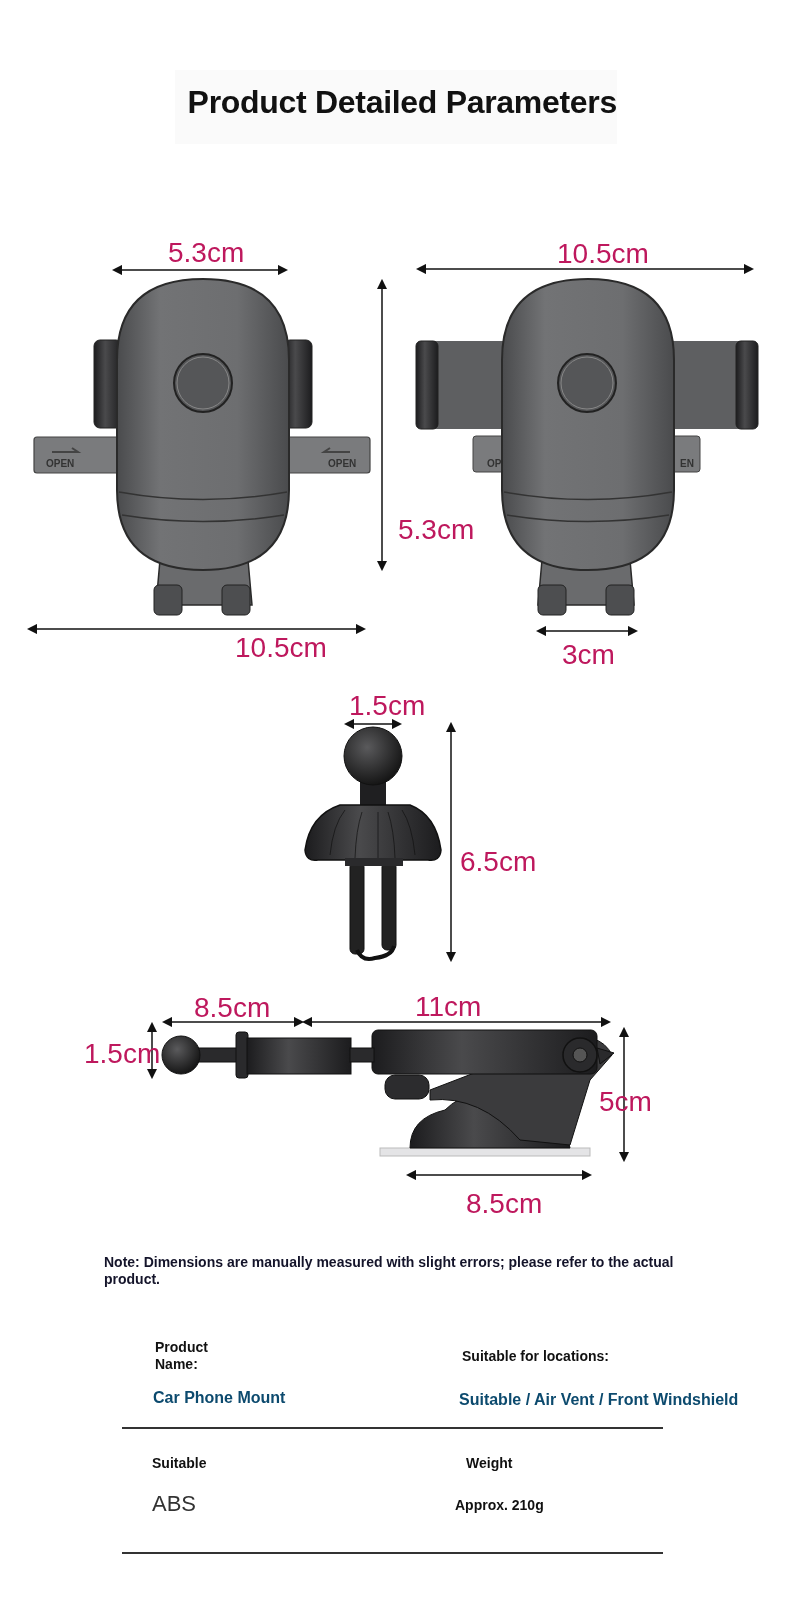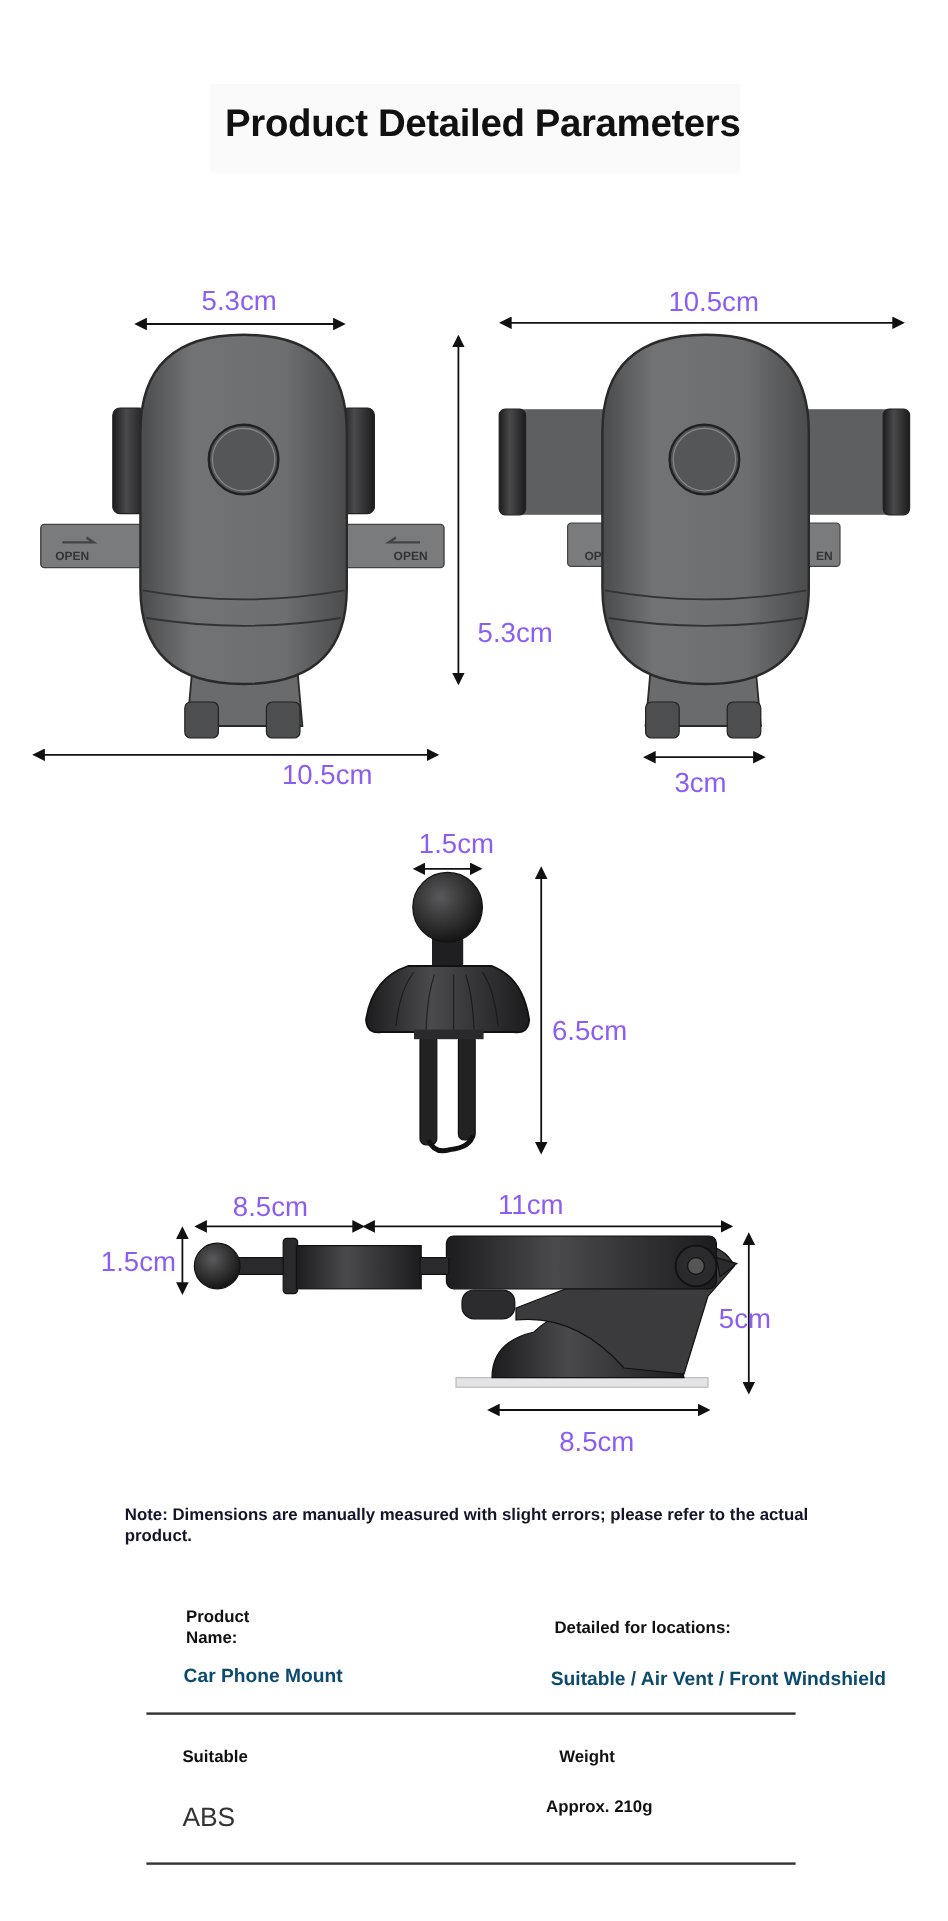--- a/index.html
+++ b/index.html
@@ -1,21 +1,21 @@
 <!DOCTYPE html>
 <html><head>
 <meta charset="utf-8">
 <style>
   html, body { margin:0; padding:0; background:#ffffff; }
   body { width:790px; height:1601px; position:relative; overflow:hidden;
          font-family:"Liberation Sans", "DejaVu Sans", sans-serif; color:#111; }
   .abs { position:absolute; }
   .title-box { left:175px; top:70px; width:442px; height:74px; background:#fafafa; }
   .title { left:175px; top:84px; width:442px; text-align:right; font-size:32px; font-weight:bold; color:#111; letter-spacing:-0.3px; }
-  .dim { font-size:23px; color:#8b5cf6; font-weight:normal; white-space:nowrap; }
+  .dim { font-size:28px; color:#be185d; font-weight:normal; white-space:nowrap; }
   svg.art { position:absolute; left:0; top:0; }
   .note { left:104px; top:1254px; width:600px; font-size:14px; font-weight:bold; color:#14142a; line-height:17px; }
   .lbl { font-size:14px; font-weight:bold; color:#111; line-height:17px; }
   .val { font-size:16px; font-weight:bold; color:#0c4a6e; white-space:nowrap; }
   .val-big { font-size:22px; color:#333; font-weight:normal; }
   .rule { height:2px; background:#333; left:122px; width:541px; }
 </style>
 </head>
 <body>
 
@@ -151,22 +151,22 @@
 <div class="abs dim" style="left:460px; top:846px;">6.5cm</div>
 <div class="abs dim" style="left:194px; top:992px;">8.5cm</div>
 <div class="abs dim" style="left:415px; top:991px;">11cm</div>
 <div class="abs dim" style="left:84px; top:1038px;">1.5cm</div>
 <div class="abs dim" style="left:599px; top:1086px;">5cm</div>
 <div class="abs dim" style="left:466px; top:1188px;">8.5cm</div>
 
 <div class="abs note">Note: Dimensions are manually measured with slight errors; please refer to the actual product.</div>
 
 <div class="abs lbl" style="left:155px; top:1339px; width:60px;">Product Name:</div>
-<div class="abs lbl" style="left:462px; top:1348px;">Detailed for locations:</div>
+<div class="abs lbl" style="left:462px; top:1348px;">Suitable for locations:</div>
 <div class="abs val" style="left:153px; top:1389px;">Car Phone Mount</div>
 <div class="abs val" style="left:459px; top:1391px;">Suitable / Air Vent / Front Windshield</div>
 <div class="abs rule" style="top:1427px;"></div>
 
 <div class="abs lbl" style="left:152px; top:1455px;">Suitable</div>
 <div class="abs lbl" style="left:466px; top:1455px;">Weight</div>
-<div class="abs val val-big" style="left:152px; top:1491px;margin-top:11px;">ABS</div>
+<div class="abs val val-big" style="left:152px; top:1491px;">ABS</div>
 <div class="abs lbl" style="left:455px; top:1497px;">Approx. 210g</div>
 <div class="abs rule" style="top:1552px;"></div>
 
 </body></html>

